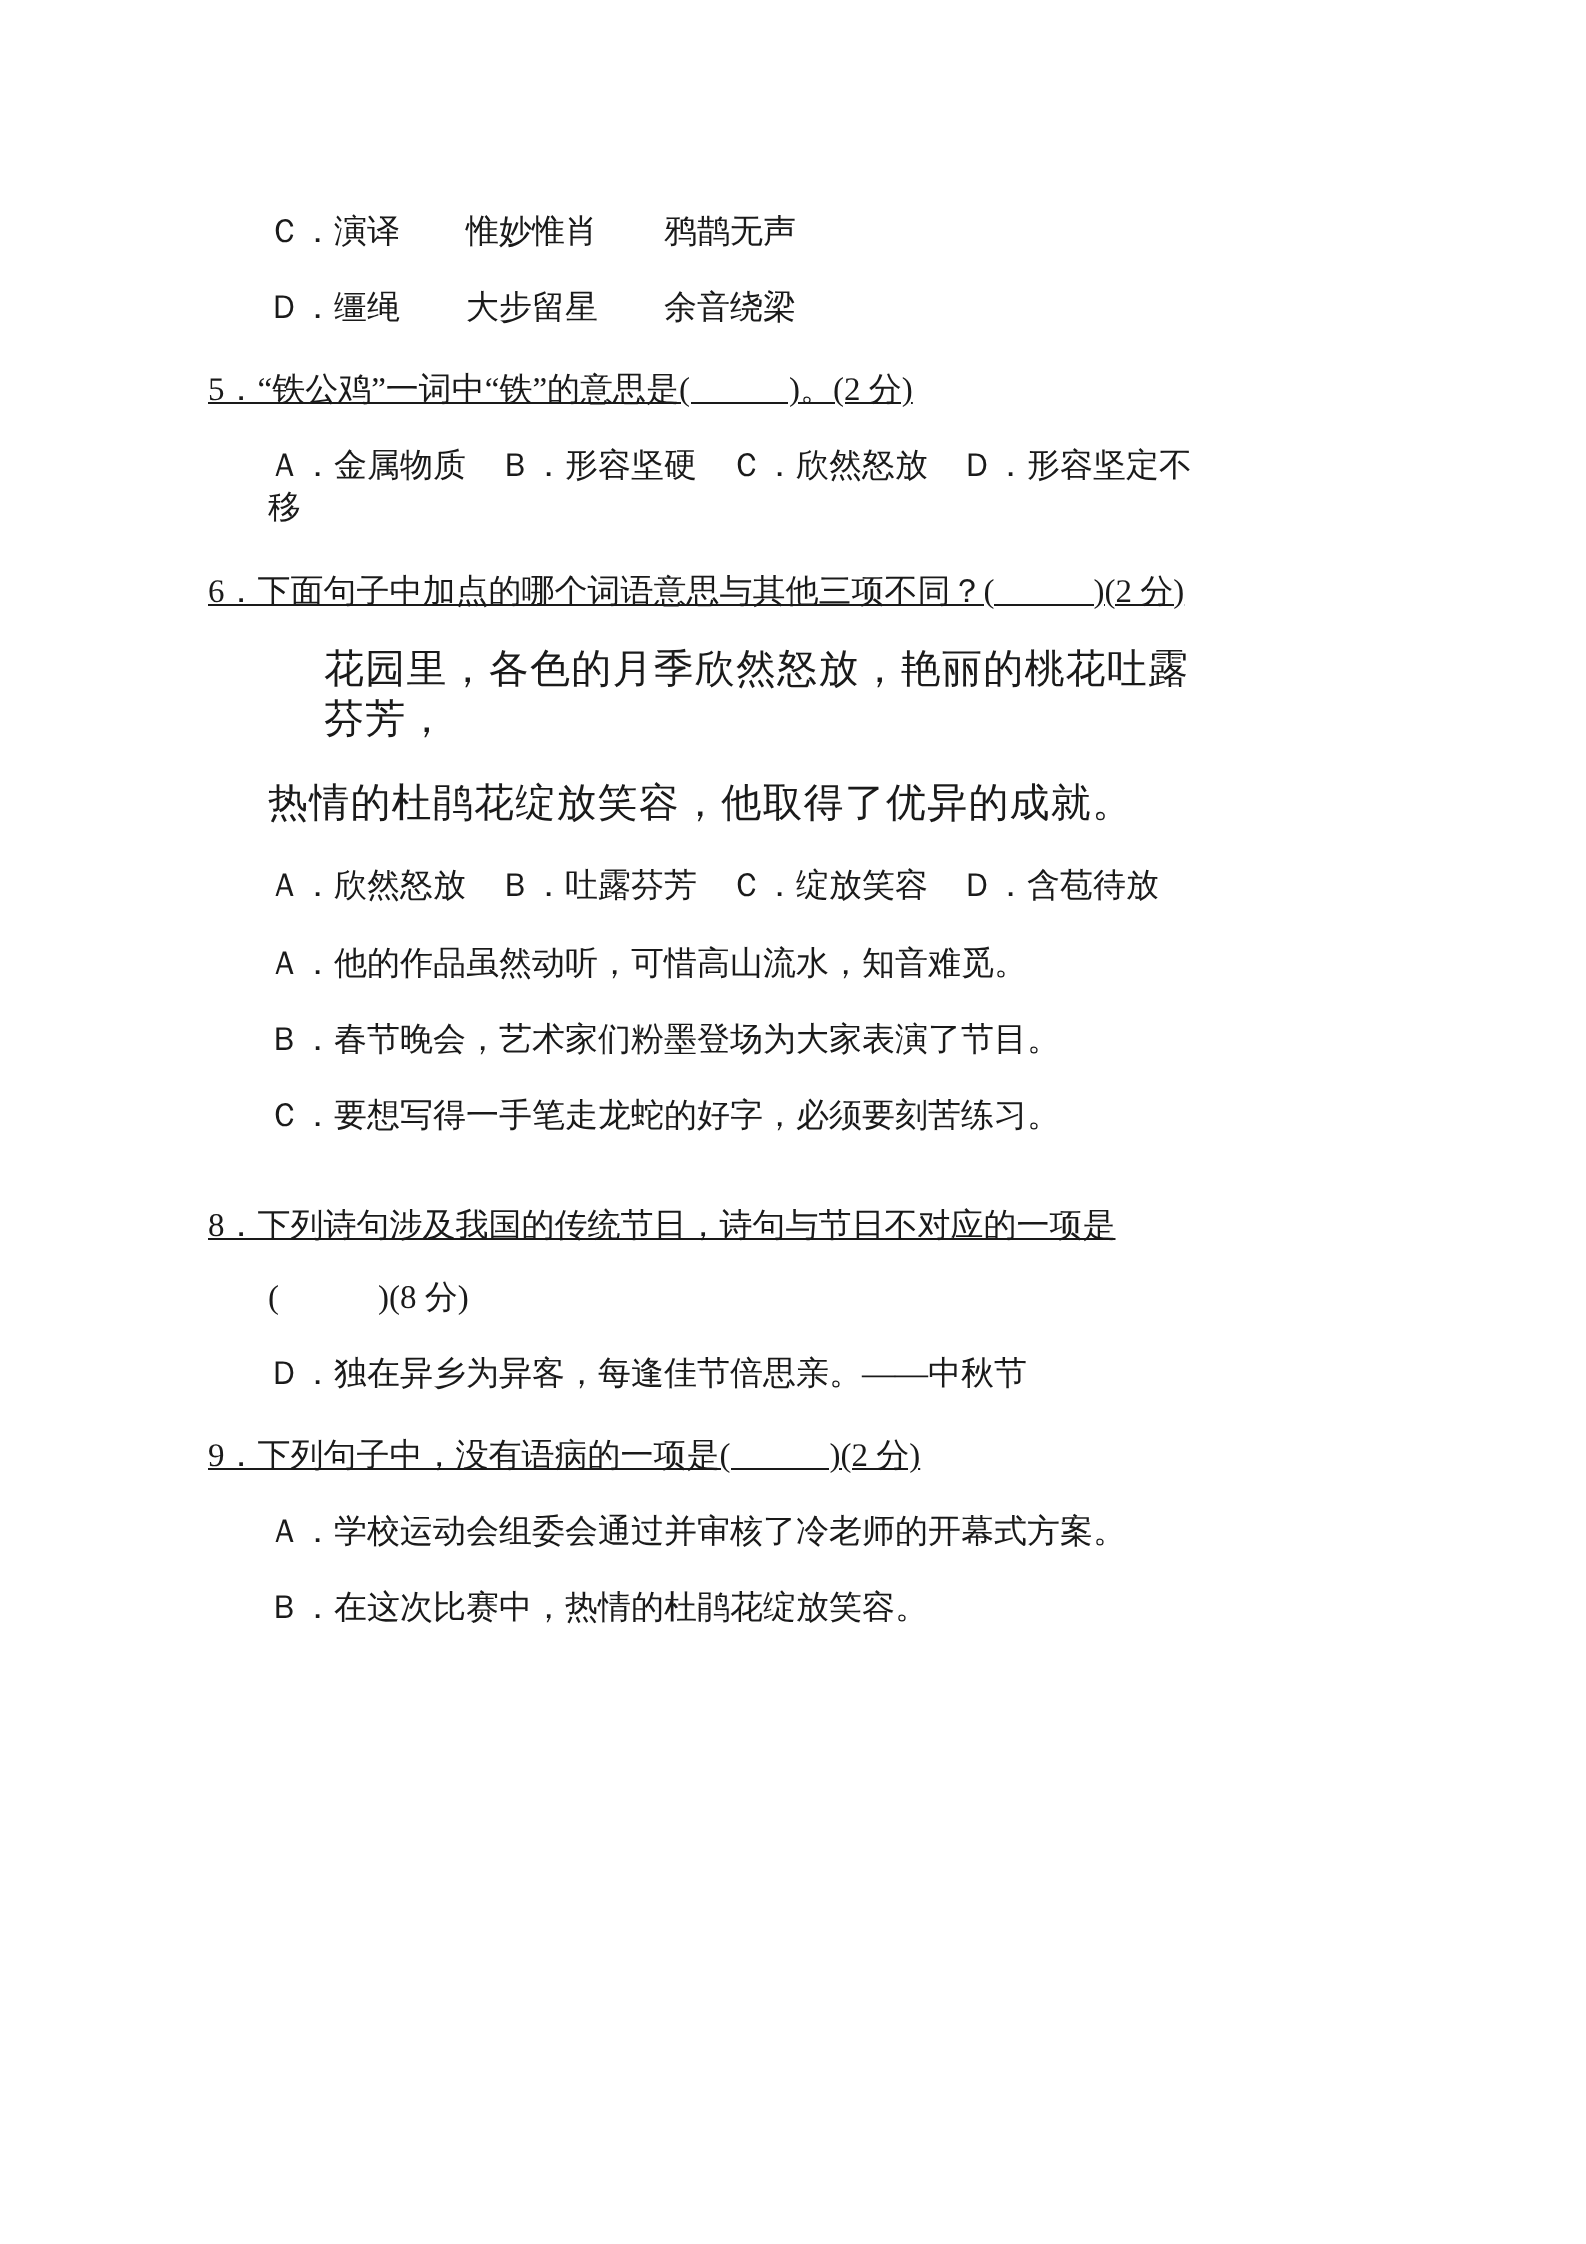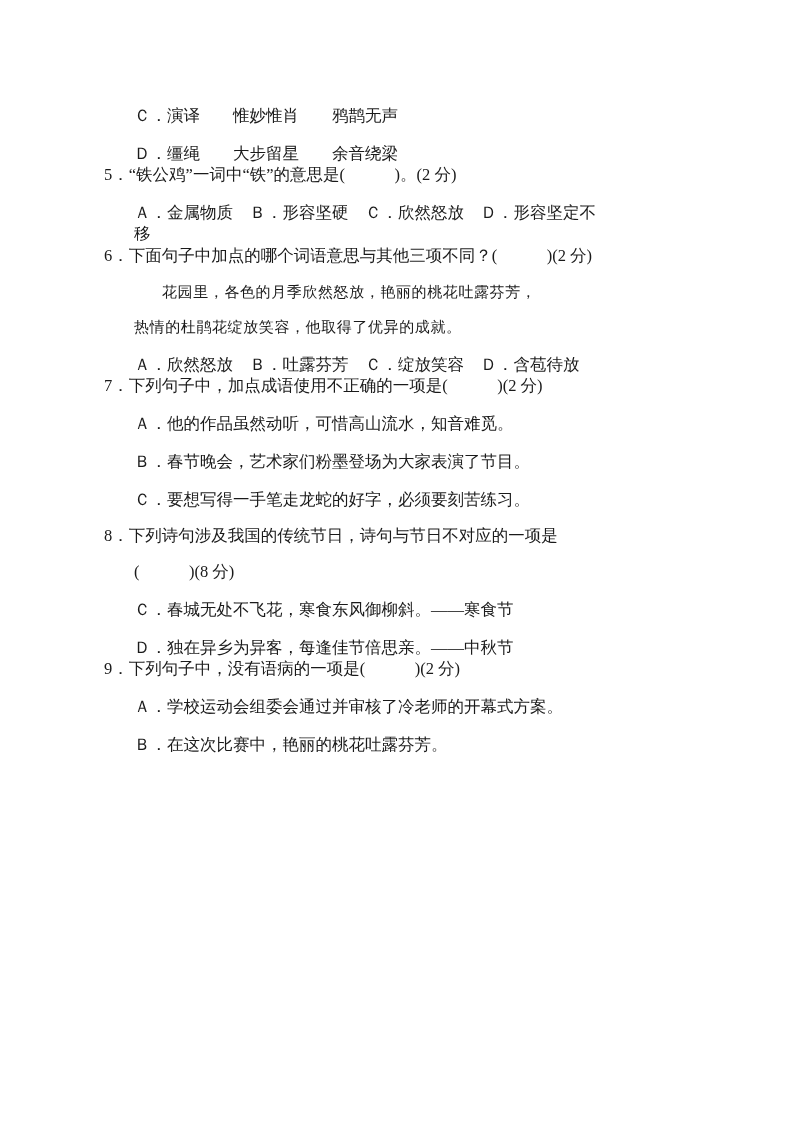--- a/index.html
+++ b/index.html
@@ -24,32 +24,34 @@
   .content {
     position: relative;
   }
   
   .line {
     font-size: 16.5px;
     line-height: 1.28;
     white-space: pre-wrap;
   }
   .q-line {
+    margin-top: 20px;
     margin-bottom: 0;
     text-indent: 0;
     padding-left: 0px;
+    text-decoration: underline;
   }
   .opt-line {
     margin-top: 17px;
     padding-left: 30px;
   }
   .poem-line {
     margin-top: 17px;
     padding-left: 58px;
-    font-size: 15px;
+    font-size: 20px;
     letter-spacing: 0.6px;
   }
   .poem-line.second {
     padding-left: 30px;
     margin-top: 16px;
   }
   .cont-line {
     margin-top: 15px;
     padding-left: 30px;
   }
@@ -65,30 +67,28 @@
     <div class="line opt-line">Ｄ．缰绳　　大步留星　　余音绕梁</div>
 
     <div class="line q-line">5．“铁公鸡”一词中“铁”的意思是(　　　)。(2 分)</div>
     <div class="line opt-line">Ａ．金属物质　Ｂ．形容坚硬　Ｃ．欣然怒放　Ｄ．形容坚定不移</div>
 
     <div class="line q-line">6．下面句子中加点的哪个词语意思与其他三项不同？(　　　)(2 分)</div>
     <div class="line poem-line">花园里，各色的月季欣然怒放，艳丽的桃花吐露芬芳，</div>
     <div class="line poem-line second">热情的杜鹃花绽放笑容，他取得了优异的成就。</div>
     <div class="line opt-line">Ａ．欣然怒放　Ｂ．吐露芬芳　Ｃ．绽放笑容　Ｄ．含苞待放</div>
 
-    <div class="line q-line">7．下列句子中，加点成语使用不正确的一项是(　　　)(2 分)</div>
     <div class="line opt-line">Ａ．他的作品虽然动听，可惜高山流水，知音难觅。</div>
     <div class="line opt-line">Ｂ．春节晚会，艺术家们粉墨登场为大家表演了节目。</div>
     <div class="line opt-line">Ｃ．要想写得一手笔走龙蛇的好字，必须要刻苦练习。</div>
 
     <div class="spacer-md"></div>
 
     <div class="line q-line">8．下列诗句涉及我国的传统节日，诗句与节日不对应的一项是</div>
     <div class="line cont-line">(　　　)(8 分)</div>
-    <div class="line opt-line">Ｃ．春城无处不飞花，寒食东风御柳斜。——寒食节</div>
     <div class="line opt-line">Ｄ．独在异乡为异客，每逢佳节倍思亲。——中秋节</div>
 
     <div class="line q-line">9．下列句子中，没有语病的一项是(　　　)(2 分)</div>
     <div class="line opt-line">Ａ．学校运动会组委会通过并审核了冷老师的开幕式方案。</div>
-    <div class="line opt-line">Ｂ．在这次比赛中，艳丽的桃花吐露芬芳。</div>
+    <div class="line opt-line">Ｂ．在这次比赛中，热情的杜鹃花绽放笑容。</div>
 
   </div>
 </div>
 
 </body></html>

